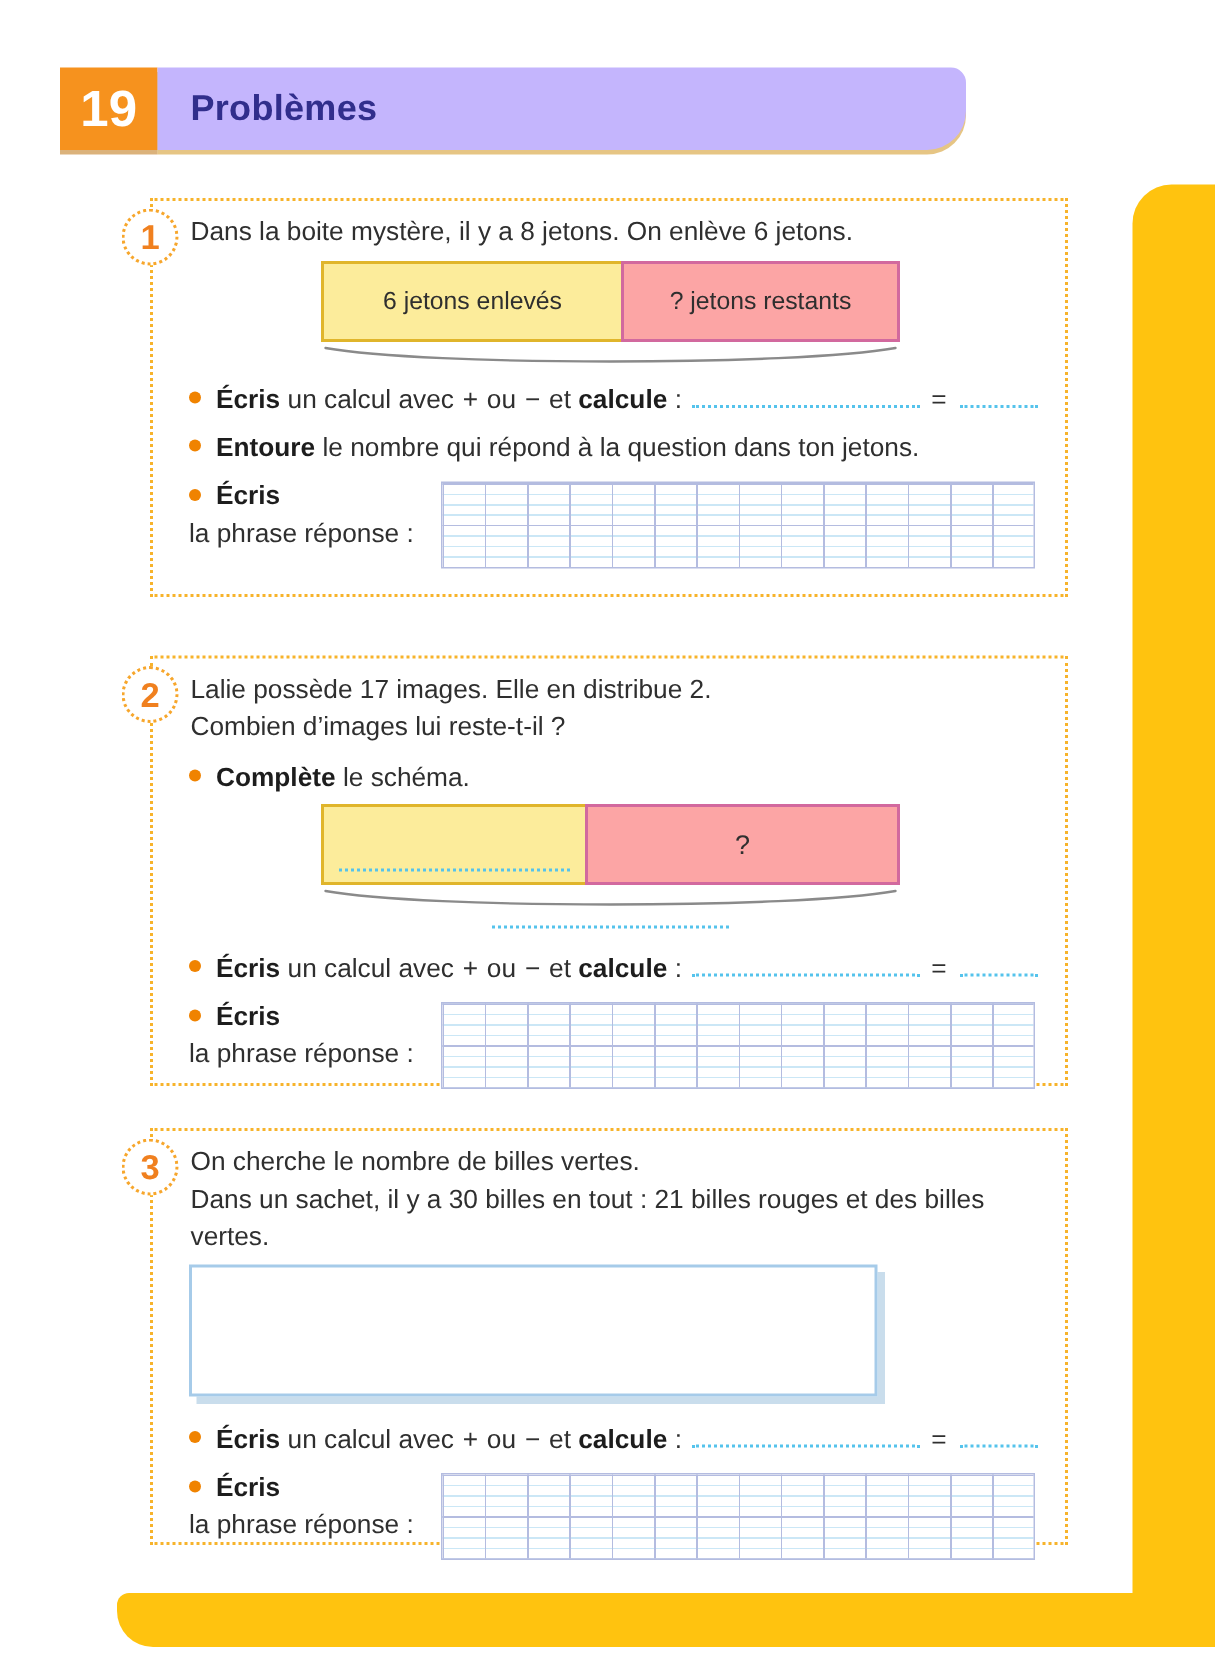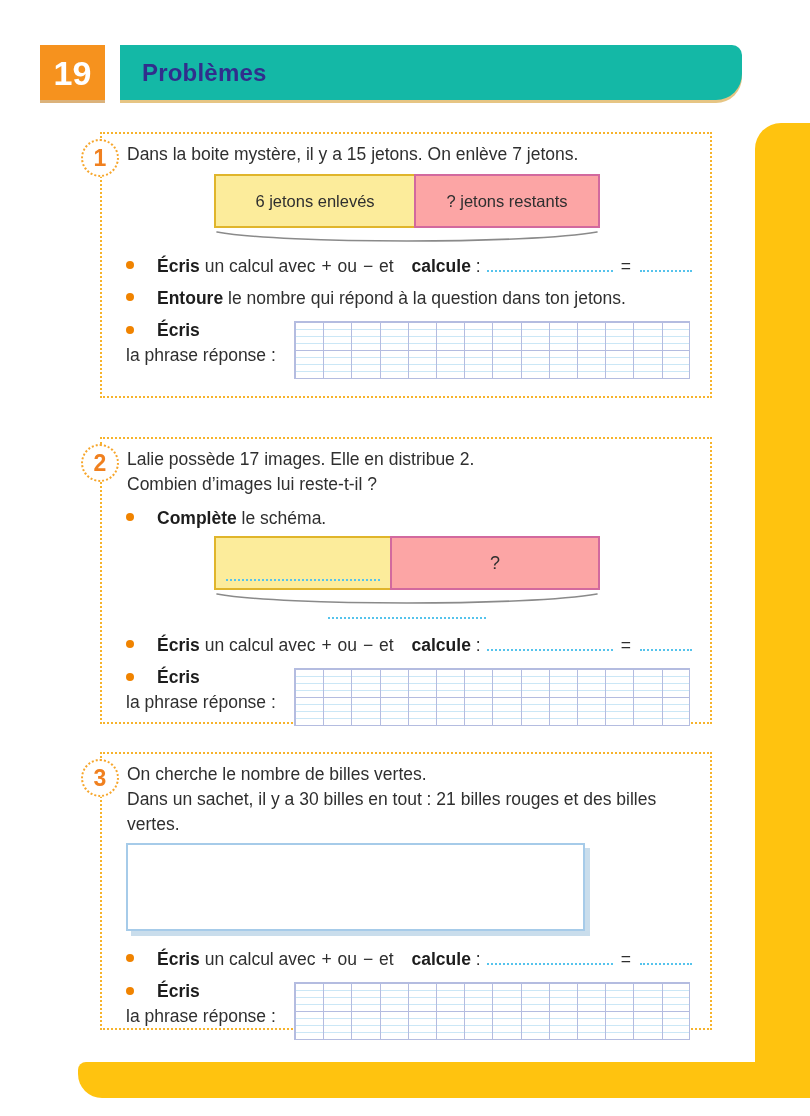--- a/index.html
+++ b/index.html
@@ -2,29 +2,29 @@
 <html lang="fr"><head>
 <meta charset="utf-8">
 <style>
   html,body{margin:0;padding:0;}
   body{
     width:810px;height:1116px;position:relative;background:#ffffff;
     font-family:"Liberation Sans","DejaVu Sans",sans-serif;
     color:#2f2f2f;overflow:hidden;
   }
   
-  .header{position:absolute;left:40px;top:45px;width:702px;height:55px;display:flex;gap:15px;}
+  .header{position:absolute;left:40px;top:45px;width:604px;height:55px;display:flex;}
   .lesson-box{
     width:65px;height:55px;background:#f6921e;flex:none;
     display:flex;align-items:center;justify-content:center;
     box-shadow:0 3px 0 rgba(190,115,15,.55);
   }
   .lesson-box span{color:#fff;font-weight:bold;font-size:34px;line-height:1;}
   .banner{
-    flex:1;background:#14b8a6;display:flex;align-items:center;
+    flex:1;background:#c4b5fd;display:flex;align-items:center;
     border-radius:0 10px 26px 0;padding-left:22px;
     box-shadow:0 3px 0 rgba(205,140,10,.5);
   }
   .banner-title{color:#312e8c;font-weight:bold;font-size:24px;letter-spacing:.2px;}
   
   .side-bar{position:absolute;right:0;top:123px;width:55px;height:975px;background:#ffc30f;border-top-left-radius:26px;}
   .bottom-bar{position:absolute;left:78px;right:0;top:1062px;height:36px;background:#ffc30f;border-radius:8px 0 0 24px;}
   
   .problem{
     position:absolute;left:100px;width:612px;
@@ -58,21 +58,21 @@
   }
   .brace{display:block;margin-top:2px;}
   .total{width:100%;text-align:center;font-size:17.5px;margin-top:2px;}
   .below-line{width:158px;height:0;border-bottom:2px dotted #55c3ec;margin:10px auto 0;}
   
   .task-row{display:flex;align-items:baseline;margin-top:11px;font-size:17.5px;}
   .dot{
     flex:none;width:8px;height:8px;border-radius:50%;background:#f08300;
     margin-right:10px;position:relative;top:-3px;
   }
-  .task-row b, .phrase-label b{color:#1d1d1d;margin-left:13px;}
+  .task-row b, .phrase-label b{color:#1d1d1d;}
   .op{padding:0 1px;}
   .answer-line{height:13px;border-bottom:2px dotted #55c3ec;display:inline-block;}
   .answer-line.long{flex:1;margin:0 8px 0 6px;}
   .answer-line.short{width:52px;margin-left:9px;flex:none;}
   .eq{flex:none;}
   
   .phrase-block{display:flex;align-items:flex-start;margin-top:9px;}
   .phrase-label{width:168px;flex:none;font-size:17.5px;line-height:25px;}
   .phrase-label .dot{display:inline-block;top:-2px;margin-right:10px;}
   .write-grid{
@@ -106,21 +106,21 @@
   </div>
 </div>
 <div class="side-bar"></div>
 <div class="bottom-bar"></div>
 
 <section class="problem" id="p1">
   <div class="badge">
     <span>1</span>
   </div>
   <div class="statement">
-    <div>Dans la boite mystère, il y a 15 jetons. On enlève 7 jetons.</div>
+    <div>Dans la boite mystère, il y a 8 jetons. On enlève 6 jetons.</div>
   </div>
 
   <div class="diagram">
     <div class="bar-row">
       <div class="bar yellow p1-left">
         <span>6 jetons enlevés</span>
       </div>
       <div class="bar pink p1-right">
         <span>? jetons restants</span>
       </div>

